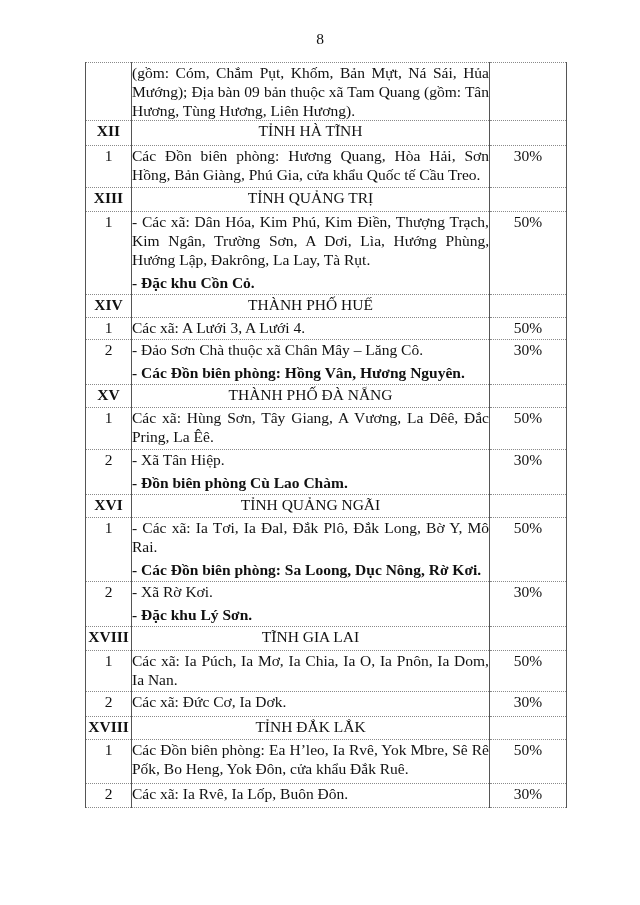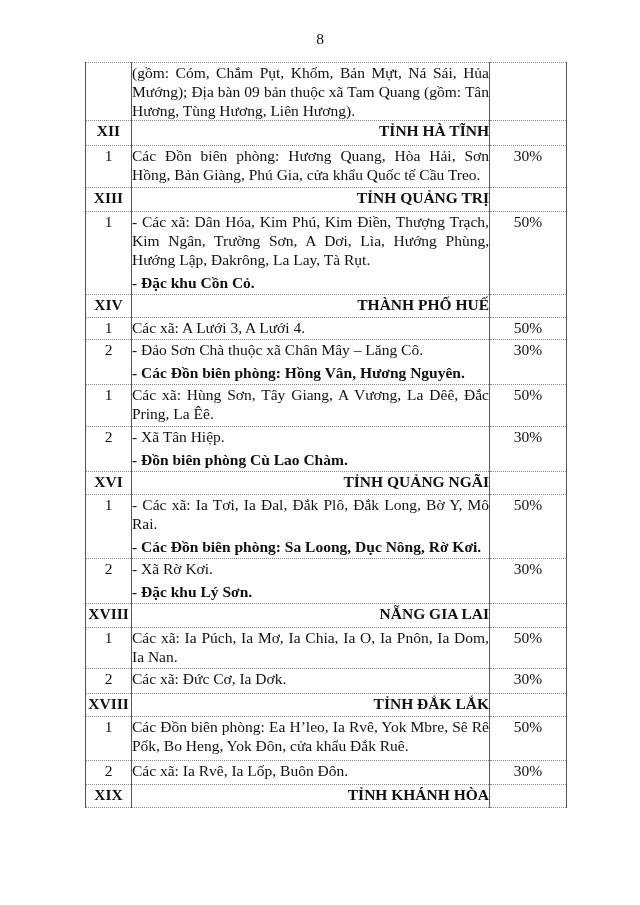--- a/index.html
+++ b/index.html
@@ -11,21 +11,21 @@
               border-collapse: collapse; table-layout: fixed; font-size: 15.5px; }
   table.doc col.c1 { width: 46px; }
   table.doc col.c2 { width: 358px; }
   table.doc col.c3 { width: 77px; }
   table.doc td { border-left: 1px solid #555; border-right: 1px solid #555;
                  border-top: 1px dotted #8a8a8a; border-bottom: 1px dotted #8a8a8a;
                  vertical-align: top; padding: 0; line-height: 19px; }
   td.num { text-align: center; padding-top: 2px; }
   td.num.sec { font-weight: bold; margin-left: 20px; }
   td.content { padding: 2px 6px 2px 6px; text-align: justify; }
-  td.content.sec { font-weight: bold; text-align: right; margin-top: 13px; }
+  td.content.sec { font-weight: normal; text-align: center; margin-top: 13px; }
   td.content p { margin: 0; }
   td.content p + p { margin-top: 4px; font-weight: bold; }
   td.rate { text-align: center; padding-top: 2px; }
 </style>
 </head>
 <body>
 
 <div class="page-number">8</div>
 
 <table class="doc">
@@ -80,20 +80,25 @@
         <td class="rate">50%</td>
       </tr>
       <tr style="height: 45px;">
         <td class="num">2</td>
         <td class="content">
           <p>- Đảo Sơn Chà thuộc xã Chân Mây – Lăng Cô.</p>
           <p>- Các Đồn biên phòng: Hồng Vân, Hương Nguyên.</p>
         </td>
         <td class="rate">30%</td>
       </tr>
+      <tr style="height: 23px;">
+        <td class="num sec">XV</td>
+        <td class="content sec">THÀNH PHỐ ĐÀ NẴNG</td>
+        <td class="rate"></td>
+      </tr>
       <tr style="height: 42px;">
         <td class="num">1</td>
         <td class="content">
           <p>Các xã: Hùng Sơn, Tây Giang, A Vương, La Dêê, Đắc Pring, La Êê.</p>
         </td>
         <td class="rate">50%</td>
       </tr>
       <tr style="height: 45px;">
         <td class="num">2</td>
         <td class="content">
@@ -118,21 +123,21 @@
       <tr style="height: 45px;">
         <td class="num">2</td>
         <td class="content">
           <p>- Xã Rờ Kơi.</p>
           <p>- Đặc khu Lý Sơn.</p>
         </td>
         <td class="rate">30%</td>
       </tr>
       <tr style="height: 24px;">
         <td class="num sec">XVIII</td>
-        <td class="content sec">NẴNG GIA LAI</td>
+        <td class="content sec">TĨNH GIA LAI</td>
         <td class="rate"></td>
       </tr>
       <tr style="height: 41px;">
         <td class="num">1</td>
         <td class="content">
           <p>Các xã: Ia Púch, Ia Mơ, Ia Chia, Ia O, Ia Pnôn, Ia Dom, Ia Nan.</p>
         </td>
         <td class="rate">50%</td>
       </tr>
       <tr style="height: 25px;">
@@ -154,19 +159,14 @@
         </td>
         <td class="rate">50%</td>
       </tr>
       <tr style="height: 24px;">
         <td class="num">2</td>
         <td class="content">
           <p>Các xã: Ia Rvê, Ia Lốp, Buôn Đôn.</p>
         </td>
         <td class="rate">30%</td>
       </tr>
-      <tr style="height: 23px;">
-        <td class="num sec">XIX</td>
-        <td class="content sec">TỈNH KHÁNH HÒA</td>
-        <td class="rate"></td>
-      </tr>
     </tbody>
 </table>
 
 </body></html>

